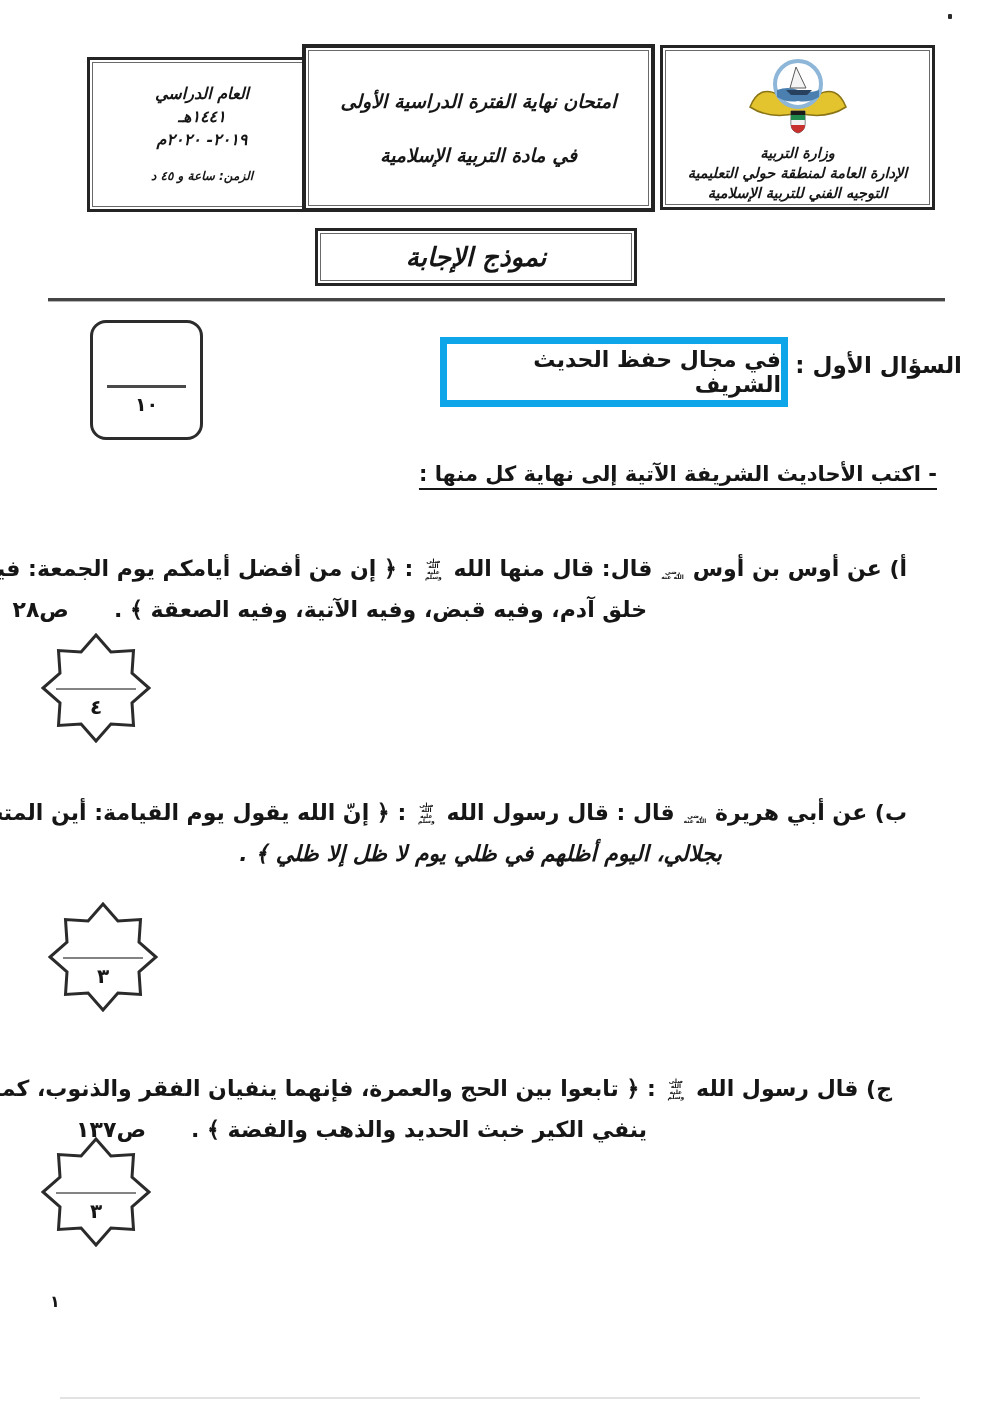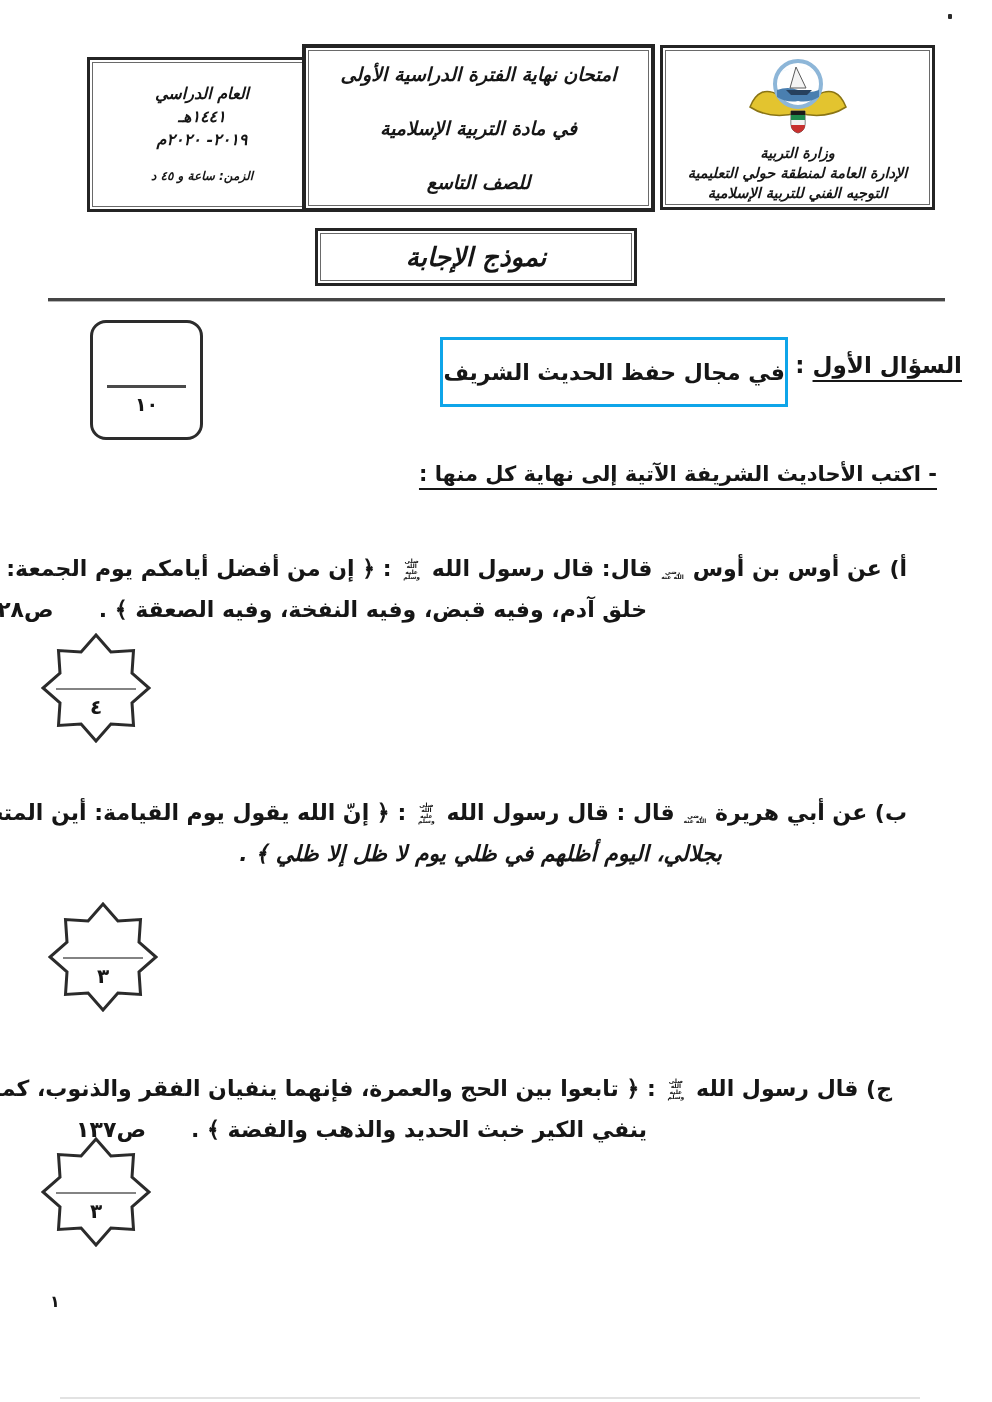--- a/index.html
+++ b/index.html
@@ -17,23 +17,23 @@
   #exam-box{left:302px;top:44px;width:353px;height:168px;border-width:4px;}
   #exam-box .frame-inner{font-size:19px;line-height:54px;}
   #ministry-box{left:660px;top:45px;width:275px;height:165px;}
   #ministry-box .frame-inner{font-size:14.5px;line-height:20px;justify-content:flex-start;padding-top:6px;}
   #answer-model-box{left:315px;top:228px;width:322px;height:58px;border-width:3px;}
   #answer-model-box .frame-inner{font-size:26px;}
   
   #divider{position:absolute;left:48px;top:298px;width:897px;height:3px;background:#454545;border-bottom:1px solid #b5b5b5;}
   
   #q1-label{position:absolute;right:30px;top:352px;font-size:23px;white-space:nowrap;}
-  #q1-label .u{text-decoration:underline;text-decoration-thickness:2px;text-underline-offset:7px;margin-top:16px;}
-  #domain-box{position:absolute;right:204px;top:337px;width:348px;height:70px;border:3px solid #0ea5e9;
-    display:flex;align-items:center;font-size:22px;box-sizing:border-box;}
+  #q1-label .u{text-decoration-thickness:2px;text-underline-offset:7px;margin-top:16px;}
+  #domain-box{position:absolute;right:204px;top:337px;width:348px;height:70px;border:7px solid #0ea5e9;
+    display:flex;align-items:center;justify-content:center;font-size:22px;box-sizing:border-box;}
   
   #total-box{position:absolute;left:90px;top:320px;width:113px;height:120px;border:3.5px solid #2c2c2c;border-radius:16px;box-sizing:border-box;}
   #total-box .mid-line{position:absolute;left:14px;right:14px;top:62px;height:2.5px;background:#4a4a4a;}
   #total-box .t-val{position:absolute;left:0;right:0;top:70px;text-align:center;font-size:19px;}
   
   #instruction{position:absolute;right:55px;top:462px;font-size:21px;white-space:nowrap;
     text-decoration:underline;text-decoration-thickness:2px;text-underline-offset:7px;}
   
   .hadith{position:absolute;right:85px;left:40px;font-size:22px;line-height:41px;}
   .h-line{white-space:nowrap;text-align:right;}
@@ -72,21 +72,20 @@
       <div>١٤٤١هـ</div>
       <div>٢٠١٩- ٢٠٢٠م</div>
       <div class="time-line">الزمن: ساعة و ٤٥ د</div>
     </div>
   </div>
 
   <div id="exam-box" class="frame">
     <div class="frame-inner">
       <div>امتحان نهاية الفترة الدراسية الأولى</div>
       <div>في مادة التربية الإسلامية</div>
-      <div>للصف التاسع</div>
     </div>
   </div>
 
   <div id="answer-model-box" class="frame">
     <div class="frame-inner">
       <div>نموذج الإجابة</div>
     </div>
   </div>
 
   <div id="ministry-box" class="frame">
@@ -127,22 +126,22 @@
   </div>
 
   <div id="total-box">
     <div class="mid-line"></div>
     <div class="t-val">١٠</div>
   </div>
 
   <div id="instruction">- اكتب الأحاديث الشريفة الآتية إلى نهاية كل منها :</div>
 
   <div id="hadith-0" class="hadith">
-      <div class="h-line line-0"><span>أ) عن أوس بن أوس </span><span class="hon">رضي الله عنه</span><span> قال: قال رسول الله </span><span class="hon">صلى الله عليه وسلم</span><span> : ﴿ إن من أفضل أيامكم يوم الجمعة: فيه</span></div>
-      <div class="h-line line-1"><span>خلق آدم، وفيه قبض، وفيه النفخة، وفيه الصعقة ﴾ .</span><span class="gap"></span><span>ص٢٨</span></div>
+      <div class="h-line line-0"><span>أ) عن أوس بن أوس </span><span class="hon">رضي الله عنه</span><span> قال: قال منها الله </span><span class="hon">صلى الله عليه وسلم</span><span> : ﴿ إن من أفضل أيامكم يوم الجمعة: فيه</span></div>
+      <div class="h-line line-1"><span>خلق آدم، وفيه قبض، وفيه الآتية، وفيه الصعقة ﴾ .</span><span class="gap"></span><span>ص٢٨</span></div>
     </div>
   <div id="hadith-1" class="hadith">
       <div class="h-line line-0"><span>ب) عن أبي هريرة </span><span class="hon">رضي الله عنه</span><span> قال : قال رسول الله </span><span class="hon">صلى الله عليه وسلم</span><span> : ﴿  إنّ الله يقول يوم القيامة: أين المتحابون</span></div>
       <div class="h-line line-1"><span>بجلالي، اليوم أظلهم في ظلي يوم لا ظل إلا ظلي ﴾ .</span></div>
     </div>
   <div id="hadith-2" class="hadith">
       <div class="h-line line-0"><span>ج) قال رسول الله  </span><span class="hon">صلى الله عليه وسلم</span><span> : ﴿  تابعوا بين الحج والعمرة، فإنهما ينفيان الفقر والذنوب، كما</span></div>
       <div class="h-line line-1"><span>ينفي الكير خبث الحديد والذهب والفضة ﴾ .</span><span class="gap"></span><span>ص١٣٧</span></div>
     </div>
 

